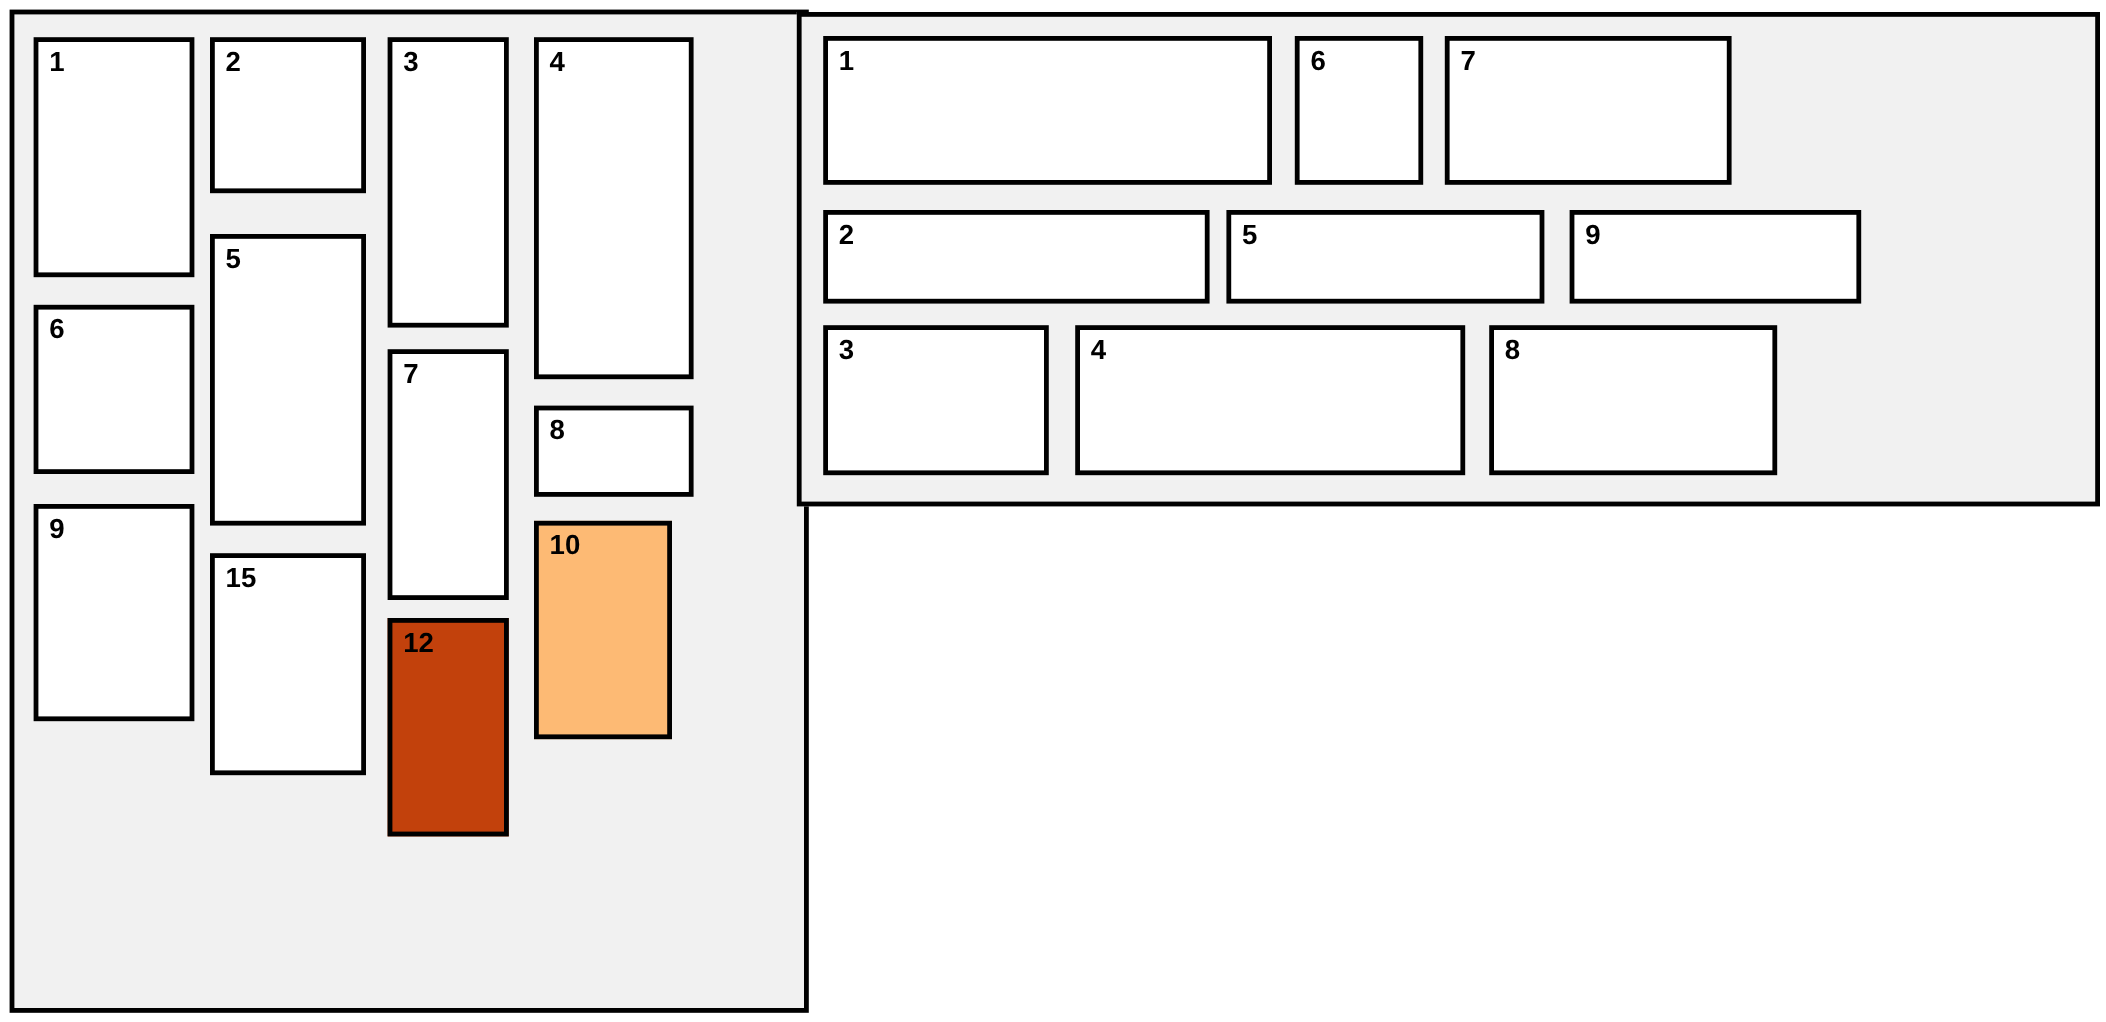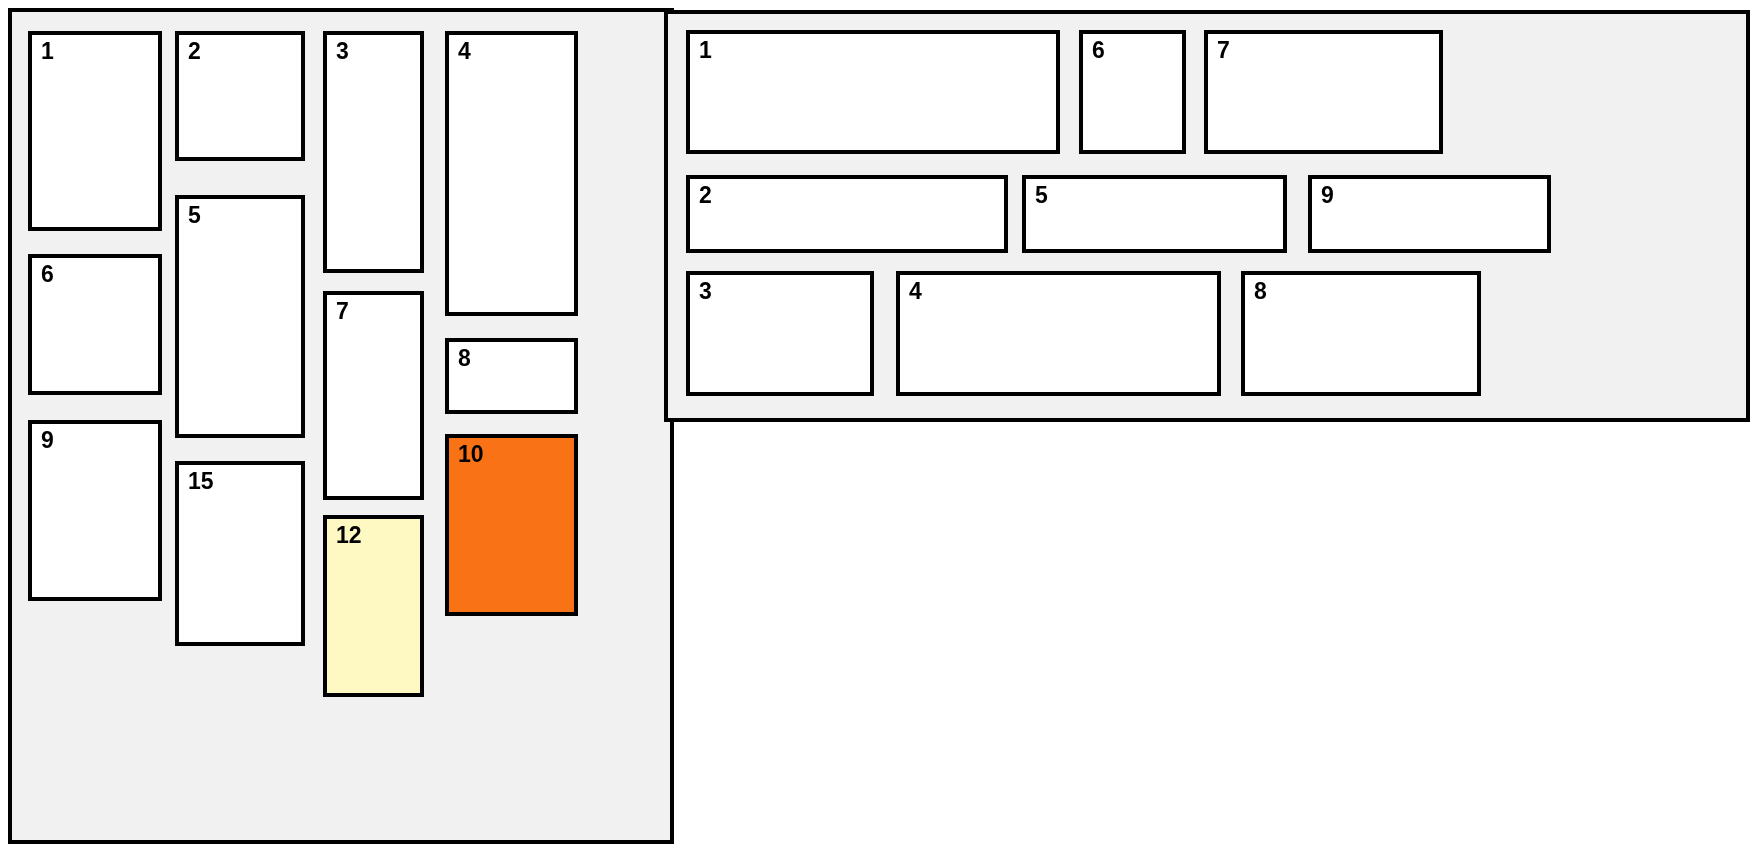--- a/index.html
+++ b/index.html
@@ -67,27 +67,27 @@
       </div>
       <div class="box" style="left: 311px; top: 279px; width: 101px; height: 209px; background: rgb(255, 255, 255); border-color: rgb(0, 0, 0); border-width: 4px;">
         <span class="box-label" style="font-size: 23px; font-weight: bold; color: rgb(0, 0, 0);">7</span>
       </div>
       <div class="box" style="left: 433px; top: 326px; width: 133px; height: 76px; background: rgb(255, 255, 255); border-color: rgb(0, 0, 0); border-width: 4px;">
         <span class="box-label" style="font-size: 23px; font-weight: bold; color: rgb(0, 0, 0);">8</span>
       </div>
       <div class="box" style="left: 16px; top: 408px; width: 134px; height: 181px; background: rgb(255, 255, 255); border-color: rgb(0, 0, 0); border-width: 4px;">
         <span class="box-label" style="font-size: 23px; font-weight: bold; color: rgb(0, 0, 0);">9</span>
       </div>
-      <div class="box" style="left: 433px; top: 422px; width: 133px; height: 182px; background: #f97316; border-color: rgb(0, 0, 0); border-width: 4px;">
+      <div class="box" style="left: 433px; top: 422px; width: 115px; height: 182px; background: #fdba74; border-color: rgb(0, 0, 0); border-width: 4px;">
         <span class="box-label" style="font-size: 23px; font-weight: bold; color: rgb(0, 0, 0);">10</span>
       </div>
       <div class="box" style="left: 163px; top: 449px; width: 130px; height: 185px; background: rgb(255, 255, 255); border-color: rgb(0, 0, 0); border-width: 4px;">
         <span class="box-label" style="font-size: 23px; font-weight: bold; color: rgb(0, 0, 0);">15</span>
       </div>
-      <div class="box" style="left: 311px; top: 503px; width: 101px; height: 182px; background: #fef9c3; border-color: rgb(0, 0, 0); border-width: 4px;">
+      <div class="box" style="left: 311px; top: 503px; width: 101px; height: 182px; background: #c2410c; border-color: rgb(0, 0, 0); border-width: 4px;">
         <span class="box-label" style="font-size: 23px; font-weight: bold; color: rgb(0, 0, 0);">12</span>
       </div>
     </div>
     <div class="panel" style="left: 664px; top: 10px; width: 1086px; height: 412px; background: rgb(241, 241, 241); border-color: rgb(0, 0, 0); border-width: 4px;">
       <div class="box" style="left: 18px; top: 16px; width: 374px; height: 124px; background: rgb(255, 255, 255); border-color: rgb(0, 0, 0); border-width: 4px;">
         <span class="box-label" style="font-size: 23px; font-weight: bold; color: rgb(0, 0, 0);">1</span>
       </div>
       <div class="box" style="left: 411px; top: 16px; width: 107px; height: 124px; background: rgb(255, 255, 255); border-color: rgb(0, 0, 0); border-width: 4px;">
         <span class="box-label" style="font-size: 23px; font-weight: bold; color: rgb(0, 0, 0);">6</span>
       </div>

